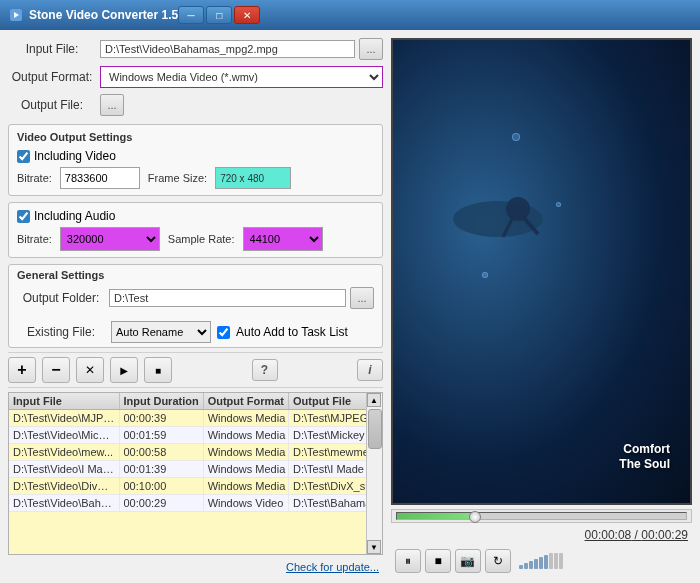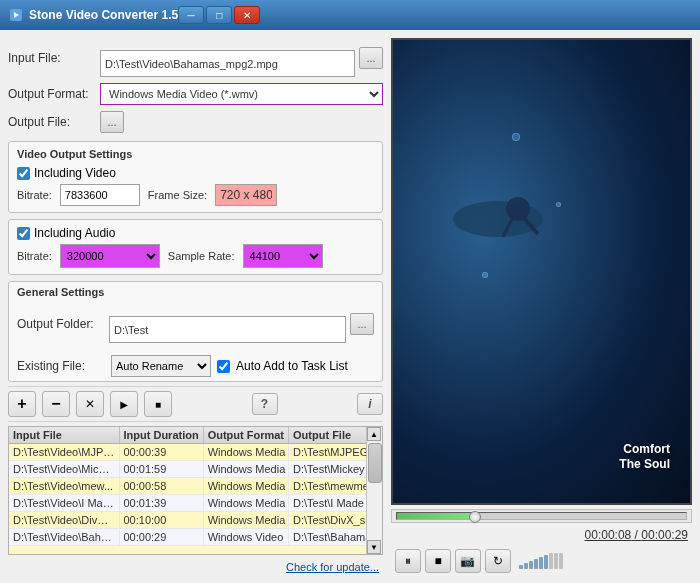--- a/index.html
+++ b/index.html
@@ -51,34 +51,33 @@
     }
     
     .form-row {
       display: flex;
       align-items: center;
       gap: 4px;
       margin-bottom: 2px;
     }
     .form-label {
       width: 88px;
-      text-align: left;
+      text-align: center;
       color: #333;
       font-size: 12px;
       flex-shrink: 0;
     }
     .form-input {
       flex: 1;
-      height: 27px;
+      height: 18px;
       border: 1px solid #a0a0a0;
       background: white;
       padding: 2px 4px;
       font-size: 11px;
       color: #333;
-      margin-top: 12px;
     }
     .browse-btn {
       width: 24px; height: 22px;
       background: linear-gradient(to bottom, #f0f0f0, #d8d8d8);
       border: 1px solid #a0a0a0;
       cursor: pointer;
       display: flex; align-items: center; justify-content: center;
       font-size: 11px;
       color: #555;
       border-radius: 2px;
@@ -121,25 +120,25 @@
     }
     .setting-label { color: #333; font-size: 11px; }
     .setting-input {
       width: 80px; height: 22px;
       border: 1px solid #a0a0a0;
       background: white;
       padding: 2px 4px;
       font-size: 11px;
     }
     .setting-value {
-      width: 62px; height: 22px;
+      width: 76px; height: 22px;
       border: 1px solid #a0a0a0;
-      background: #fca5a5;
-      padding: 2px 4px;
-      font-size: 12px;
+      background: #5eead4;
+      padding: 2px 4px;
+      font-size: 10px;
       color: #333;
     }
     
     .audio-select {
       width: 100px; height: 24px;
       border: 1px solid #a0a0a0;
       background: #d946ef;
       padding: 1px 2px;
       font-size: 11px;
     }

